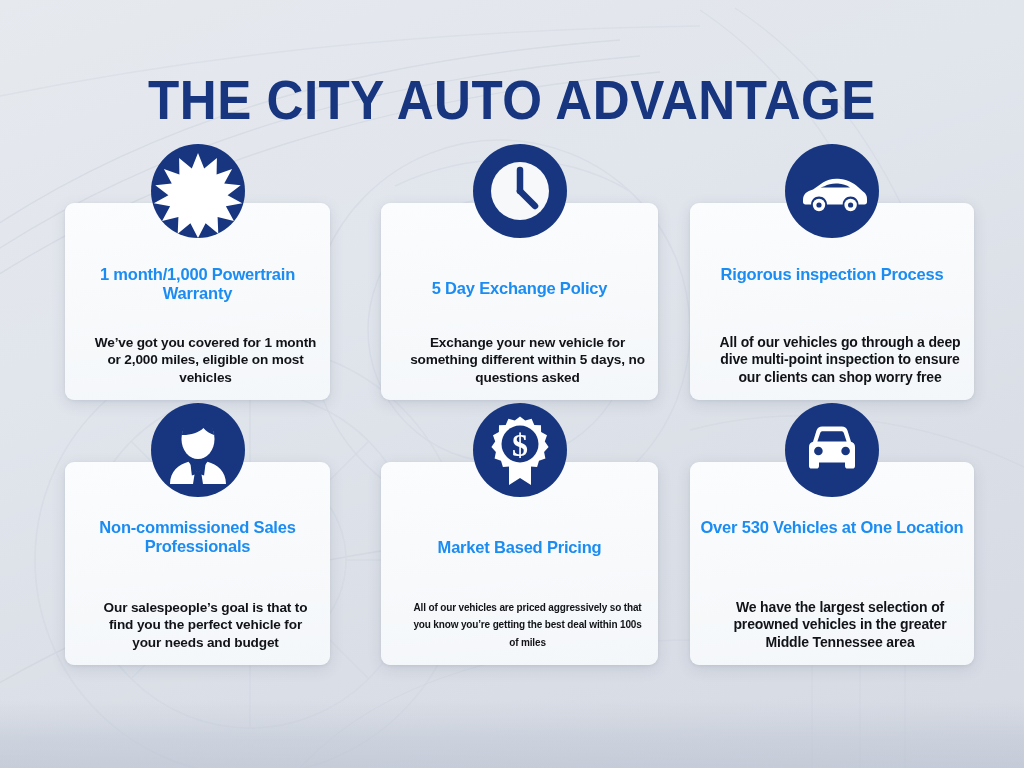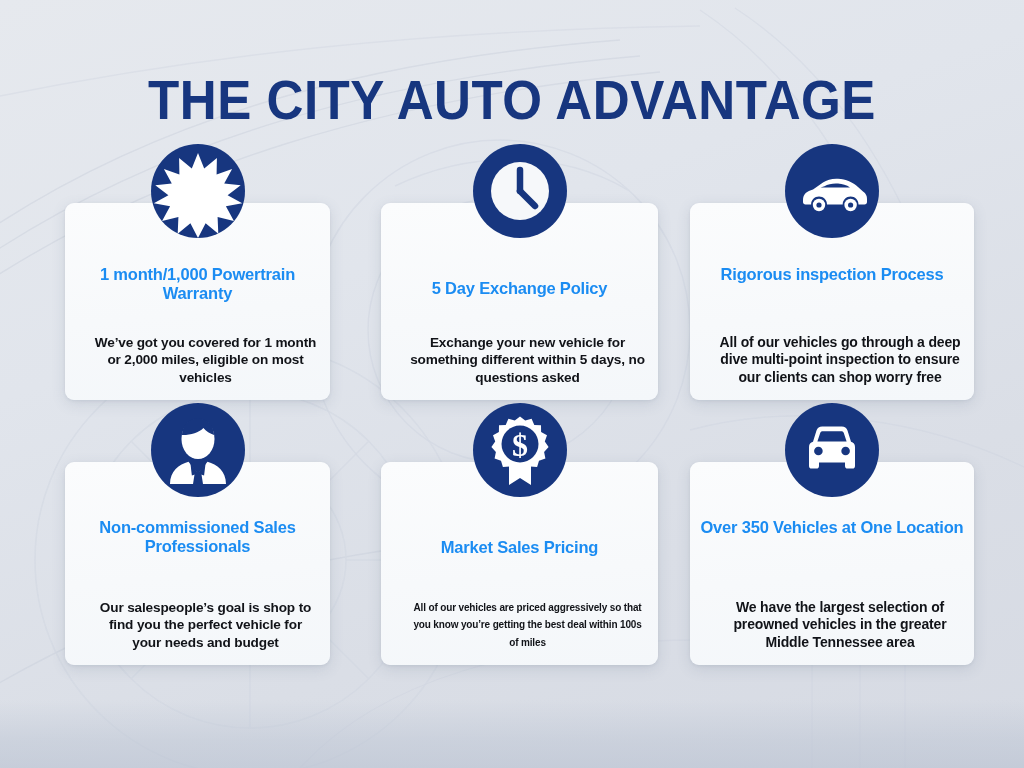--- a/index.html
+++ b/index.html
@@ -217,45 +217,45 @@
             <ellipse cx="48" cy="37" rx="16.5" ry="20" fill="#ffffff"></ellipse>
             <path fill="#17367f" d="M31.9 33 C 32.5 22.5, 39.5 16.5, 48 16.5 C 56.5 16.5, 63.6 22.5, 64.1 33 C 60 31.6, 56 29.4, 53.4 26 C 48.6 31, 40.5 33.2, 31.9 33 Z"></path>
             <path fill="#ffffff" d="M20 82 C 20 69, 29 62.5, 38.5 59.8 L48 72 L57.5 59.8 C 67 62.5, 76 69, 76 82 Z"></path>
             <path fill="#17367f" d="M40.3 60.6 L48 71.6 L41.9 73.6 Z"></path>
             <path fill="#17367f" d="M55.7 60.6 L48 71.6 L54.1 73.6 Z"></path>
             <path fill="#17367f" d="M44.8 70.4 L51.2 70.4 L53 82 L43 82 Z"></path>
           </g>
         </svg>
       </div>
       <div class="card-head">Non-commissioned Sales Professionals</div>
-      <div class="card-body">Our salespeople’s goal is shop to find you the perfect vehicle for your needs and budget</div>
+      <div class="card-body">Our salespeople’s goal is that to find you the perfect vehicle for your needs and budget</div>
     </div>
 
     <div class="card c5">
       <div class="icon-wrap">
         <svg viewBox="0 0 96 96">
           <circle cx="48" cy="48" r="47" fill="#17367f"></circle>
           <path fill="#ffffff" d="M37 60 L37 83 L48 76 L59 83 L59 60 Z"></path>
           <path fill="#ffffff" d="M48 14.5 L53.2 18.6 L59.6 16.8 L62.3 22.9 L69 23.3 L69.1 30 L75 33.2 L72.8 39.5 L76.6 45 L72.1 50 L73.4 56.6 L67 58.7 L65.1 65.1 L58.4 64.5 L53.7 69.3 L48 65.8 L42.3 69.3 L37.6 64.5 L30.9 65.1 L29 58.7 L22.6 56.6 L23.9 50 L19.4 45 L23.2 39.5 L21 33.2 L26.9 30 L27 23.3 L33.7 22.9 L36.4 16.8 L42.8 18.6 Z"></path>
           <circle cx="48" cy="42" r="18.5" fill="#17367f"></circle>
           <text x="48" y="53.5" text-anchor="middle" font-family="Liberation Serif, serif" font-size="32" font-weight="700" fill="#ffffff">$</text>
         </svg>
       </div>
-      <div class="card-head">Market Sales Pricing</div>
+      <div class="card-head">Market Based Pricing</div>
       <div class="card-body">All of our vehicles are priced aggressively so that you know you’re getting the best deal within 100s of miles</div>
     </div>
 
     <div class="card c6">
       <div class="icon-wrap">
         <svg viewBox="0 0 96 96">
           <circle cx="48" cy="48" r="47" fill="#17367f"></circle>
           <path fill="#ffffff" d="M25 45 C 25 42, 26.5 40.5, 29 39.8 L32.5 28.5 C 33.4 25.8, 35.4 24.5, 38.2 24.5 L57.8 24.5 C 60.6 24.5, 62.6 25.8, 63.5 28.5 L67 39.8 C 69.5 40.5, 71 42, 71 45 L71 64 C 71 65.6, 70 66.6, 68.4 66.6 L63.6 66.6 C 62 66.6, 61 65.6, 61 64 L61 60.5 L35 60.5 L35 64 C 35 65.6, 34 66.6, 32.4 66.6 L27.6 66.6 C 26 66.6, 25 65.6, 25 64 Z"></path>
           <path fill="#17367f" d="M36.2 31 C 36.6 29.7, 37.4 29.2, 38.8 29.2 L57.2 29.2 C 58.6 29.2, 59.4 29.7, 59.8 31 L62.6 39.6 L33.4 39.6 Z"></path>
           <circle cx="34.4" cy="49" r="4.3" fill="#17367f"></circle>
           <circle cx="61.6" cy="49" r="4.3" fill="#17367f"></circle>
         </svg>
       </div>
-      <div class="card-head">Over 350 Vehicles at One Location</div>
+      <div class="card-head">Over 530 Vehicles at One Location</div>
       <div class="card-body">We have the largest selection of preowned vehicles in the greater Middle Tennessee area</div>
     </div>
 
   </div>
 </div>
 
 </body></html>

